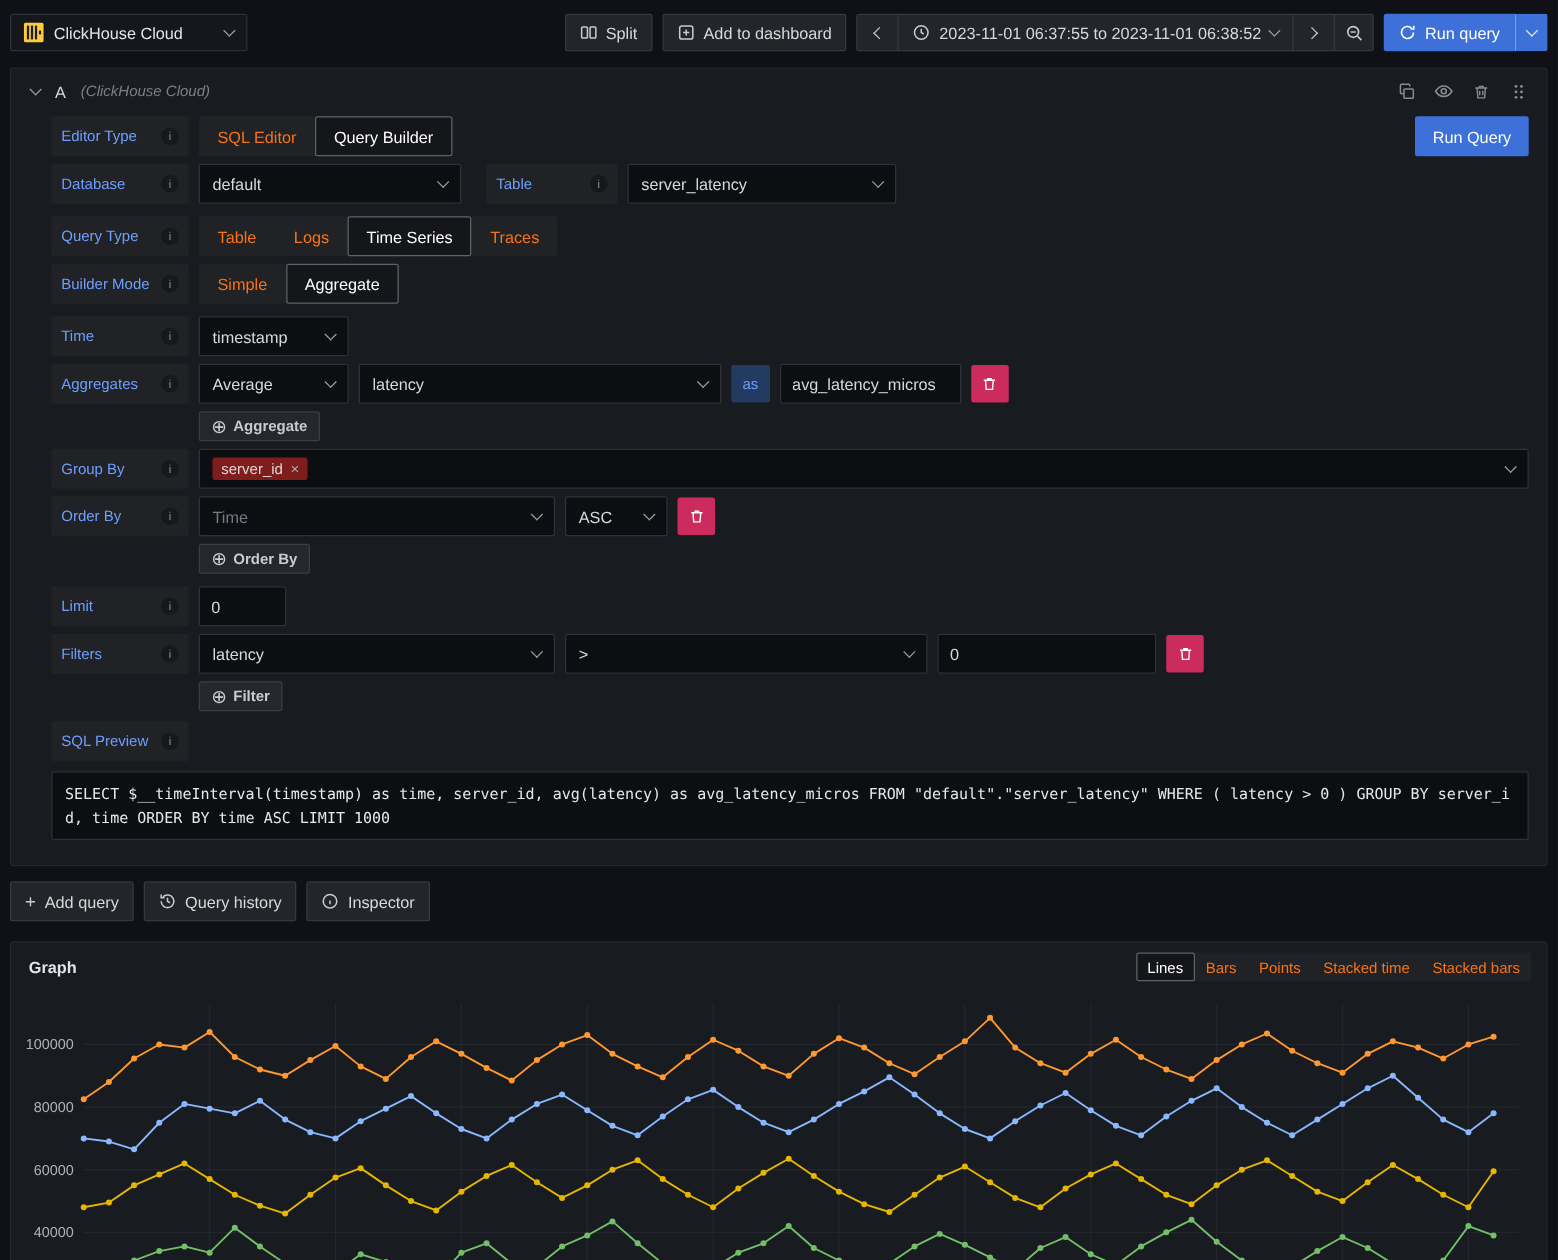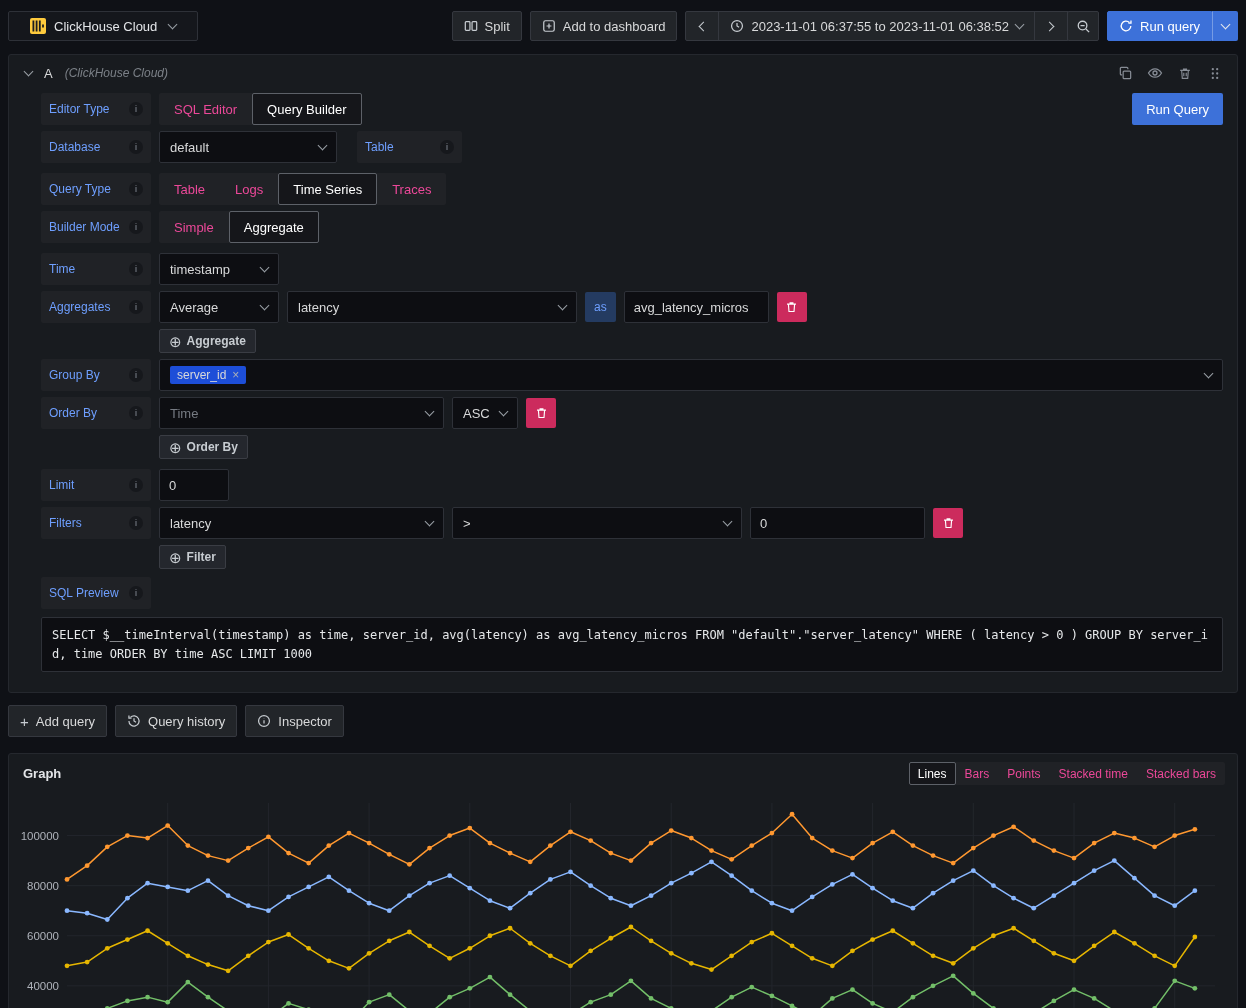--- a/index.html
+++ b/index.html
@@ -9,21 +9,21 @@
     font-family: "Liberation Sans", sans-serif;
     color: #d8d9da;
     padding: 8px;
     font-size: 13px;
   }
   svg { display: block; }
   .icon { display: inline-flex; align-items: center; justify-content: center; color: inherit; }
 
   
   .topbar { display: flex; align-items: center; justify-content: space-between; height: 36px; margin-bottom: 10px; }
-  .ds-picker { display: flex; align-items: center; gap: 8px; height: 30px; padding: 0 21px; background: #15171c; border: 1px solid #2e3138; border-radius: 2px; cursor: pointer; min-width: 190px; }
+  .ds-picker { display: flex; align-items: center; gap: 8px; height: 30px; padding: 0 10px; background: #15171c; border: 1px solid #2e3138; border-radius: 2px; cursor: pointer; min-width: 190px; }
   .ds-picker .name { font-size: 13px; color: #e3e5e8; flex: 1; }
   .topbar-right { display: flex; align-items: center; gap: 8px; }
   .btn { display: inline-flex; align-items: center; gap: 7px; height: 30px; padding: 0 11px; background: #222529; border: 1px solid #35383f; border-radius: 2px; color: #d8d9da; font-size: 13px; cursor: pointer; white-space: nowrap; }
   .tp-group { display: flex; }
   .tp-group .btn { border-radius: 0; margin-left: -1px; }
   .tp-group .btn:first-child { border-radius: 2px 0 0 2px; margin-left: 0; }
   .tp-group .btn:last-child { border-radius: 0 2px 2px 0; }
   .zoom-btn { margin-left: 8px; width: 32px; justify-content: center; border-radius: 2px !important; }
   .run-split { display: flex; }
   .btn-primary { background: #3d71d9; border: 1px solid #3d71d9; color: #fff; }
@@ -46,33 +46,33 @@
 
   .qbody { padding: 2px 14px 14px 32px; }
   .qrow { display: flex; align-items: center; gap: 8px; margin-bottom: 6px; min-height: 32px; }
   .qrow.sub { padding-left: 118px; min-height: 24px; }
   .qrow.top-align { align-items: flex-start; flex-direction: column; }
   .qlabel { flex: none; width: 110px; height: 32px; display: flex; align-items: center; justify-content: space-between; padding: 0 8px; background: #202226; border-radius: 2px; color: #6e9fff; font-size: 12px; font-weight: 500; }
   .qlabel.wide { width: 105px; }
   .info { width: 14px; height: 14px; border-radius: 50%; background: #16181c; color: #8e949e; font-size: 9px; font-style: normal; display: flex; align-items: center; justify-content: center; flex: none; }
 
   .rgroup { display: inline-flex; background: #202226; border-radius: 2px; }
-  .ropt { height: 32px; display: flex; align-items: center; padding: 0 14px; color: #ec4899; font-size: 13px; cursor: pointer; border: 1px solid transparent; border-radius: 2px; }
+  .ropt { height: 32px; display: flex; align-items: center; padding: 0 14px; color: #f97316; font-size: 13px; cursor: pointer; border: 1px solid transparent; border-radius: 2px; }
   .ropt.selected { background: #15161a; border-color: #5d6168; color: #fff; font-weight: 500; }
 
   .select { display: flex; align-items: center; justify-content: space-between; gap: 8px; height: 32px; background: #0d0e12; border: 1px solid #2e3138; border-radius: 2px; padding: 0 10px; font-size: 13px; color: #d8d9da; cursor: pointer; }
   .select .placeholder { color: #767b83; }
   .grow { flex: 1; }
   .input { height: 32px; background: #0d0e12; border: 1px solid #2e3138; border-radius: 2px; padding: 0 9px; font-size: 13px; color: #d8d9da; font-family: "Liberation Sans", sans-serif; }
-  .w85{width:66px}.w140{width:120px}.w145{width:145px}.w175{width:175px}.w210{width:178px}.w215{width:215px}.w285{width:285px}.w290{width:290px}.w70{width:70px}
+  .w85{width:82px}.w140{width:120px}.w145{width:145px}.w175{width:175px}.w210{width:210px}.w215{width:215px}.w285{width:285px}.w290{width:290px}.w70{width:70px}
 
   .badge-as { height: 30px; display: flex; align-items: center; padding: 0 9px; background: #243b61; color: #6e9fff; font-size: 12px; font-weight: 500; border-radius: 2px; flex: none; }
   .trash-btn { width: 30px; height: 30px; flex: none; background: #cc2b5d; border: none; border-radius: 2px; color: #fff; display: flex; align-items: center; justify-content: center; cursor: pointer; }
   .btn-sm { height: 24px; padding: 0 9px; font-size: 12px; background: #24272d; border: 1px solid #3a3d44; border-radius: 2px; color: #c7ccd1; display: inline-flex; align-items: center; gap: 5px; cursor: pointer; }
-  .tag { display: inline-flex; align-items: center; gap: 6px; background: #1d4ed8; border-radius: 2px; padding: 2px 7px; font-size: 12px; color: #d8d9da; }
+  .tag { display: inline-flex; align-items: center; gap: 6px; background: #7f1d1d; border-radius: 2px; padding: 2px 7px; font-size: 12px; color: #d8d9da; }
   .tag .x { color: #aab0b7; cursor: pointer; }
   .run-query-row { margin-left: auto; height: 32px; padding: 0 14px; background: #3d71d9; border: none; border-radius: 2px; color: #fff; font-size: 13px; font-weight: 500; cursor: pointer; }
   .sql-box { flex: 1; background: #0d0e12; border: 1px solid #2e3138; border-radius: 2px; padding: 8px 10px; font-family: "DejaVu Sans Mono", monospace; font-size: 12px; line-height: 1.55; color: #e6e8ea; word-break: break-all; }
 
   .footer-row { display: flex; gap: 8px; margin-bottom: 16px; }
   .footer-row .btn { height: 32px; }
   .plus { font-size: 15px; line-height: 1; color: #c7ccd1; }
 
   
   .graph-panel { padding-bottom: 6px; }
@@ -220,20 +220,24 @@
           <span class="info">i</span>
         </div>
       <div class="select w210">
         <span>default</span>
         <span class="chev"></span>
       </div>
       <div class="qlabel wide" style="margin-left:12px">
           <span>Table</span>
           <span class="info">i</span>
         </div>
+      <div class="select w215">
+        <span>server_latency</span>
+        <span class="chev"></span>
+      </div>
     </div>
 
     <div class="qrow" style="margin-top:10px">
       <div class="qlabel">
           <span>Query Type</span>
           <span class="info">i</span>
         </div>
       <div class="rgroup">
         <div class="ropt">Table</div>
         <div class="ropt">Logs</div>

